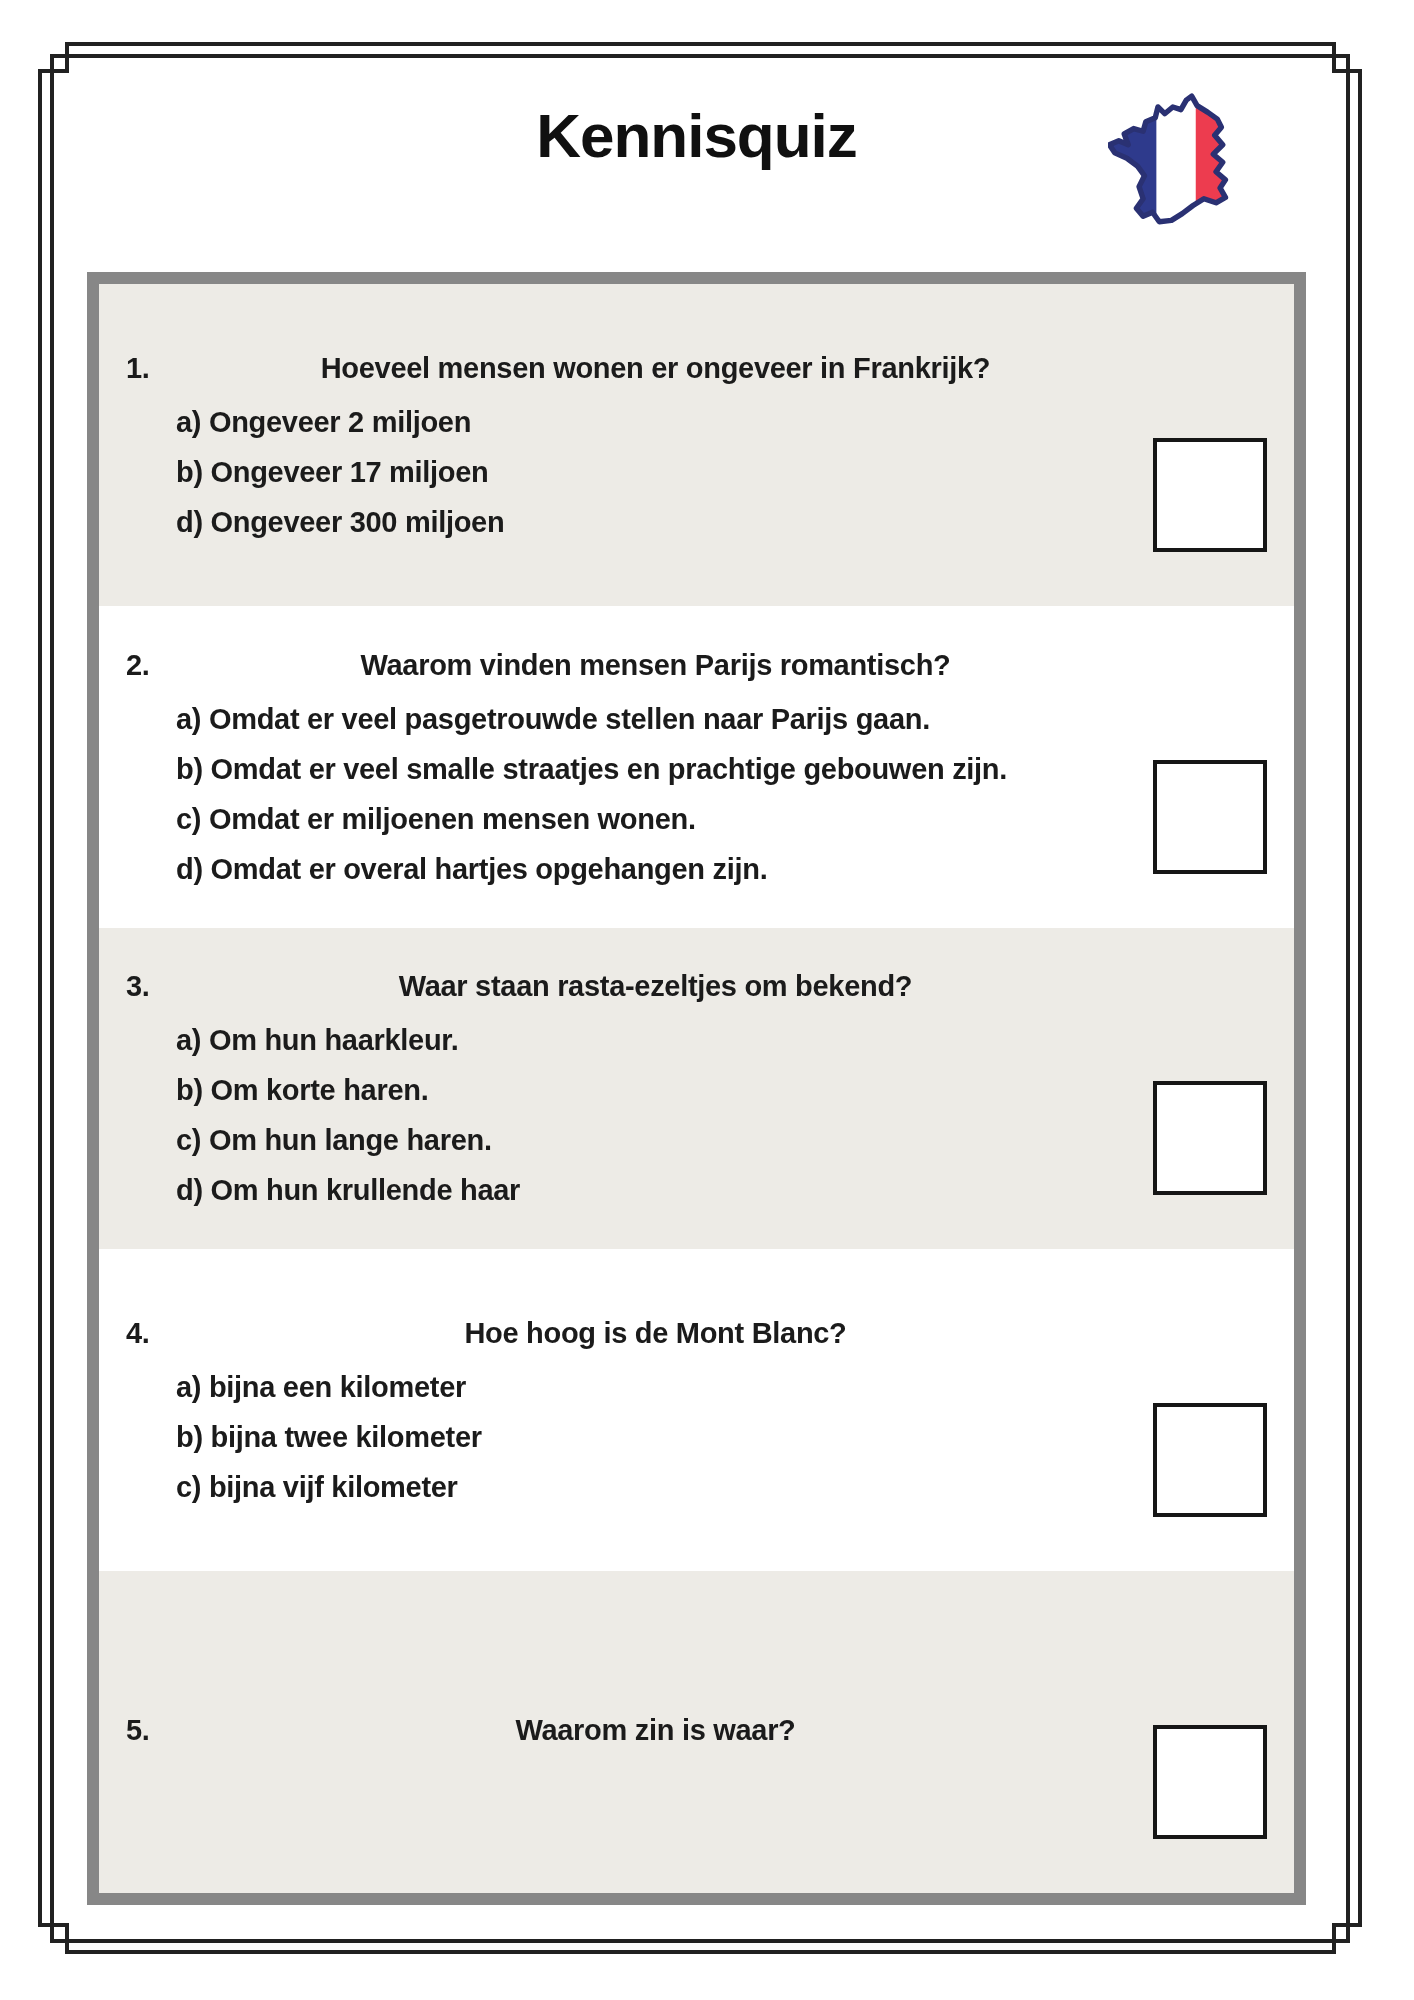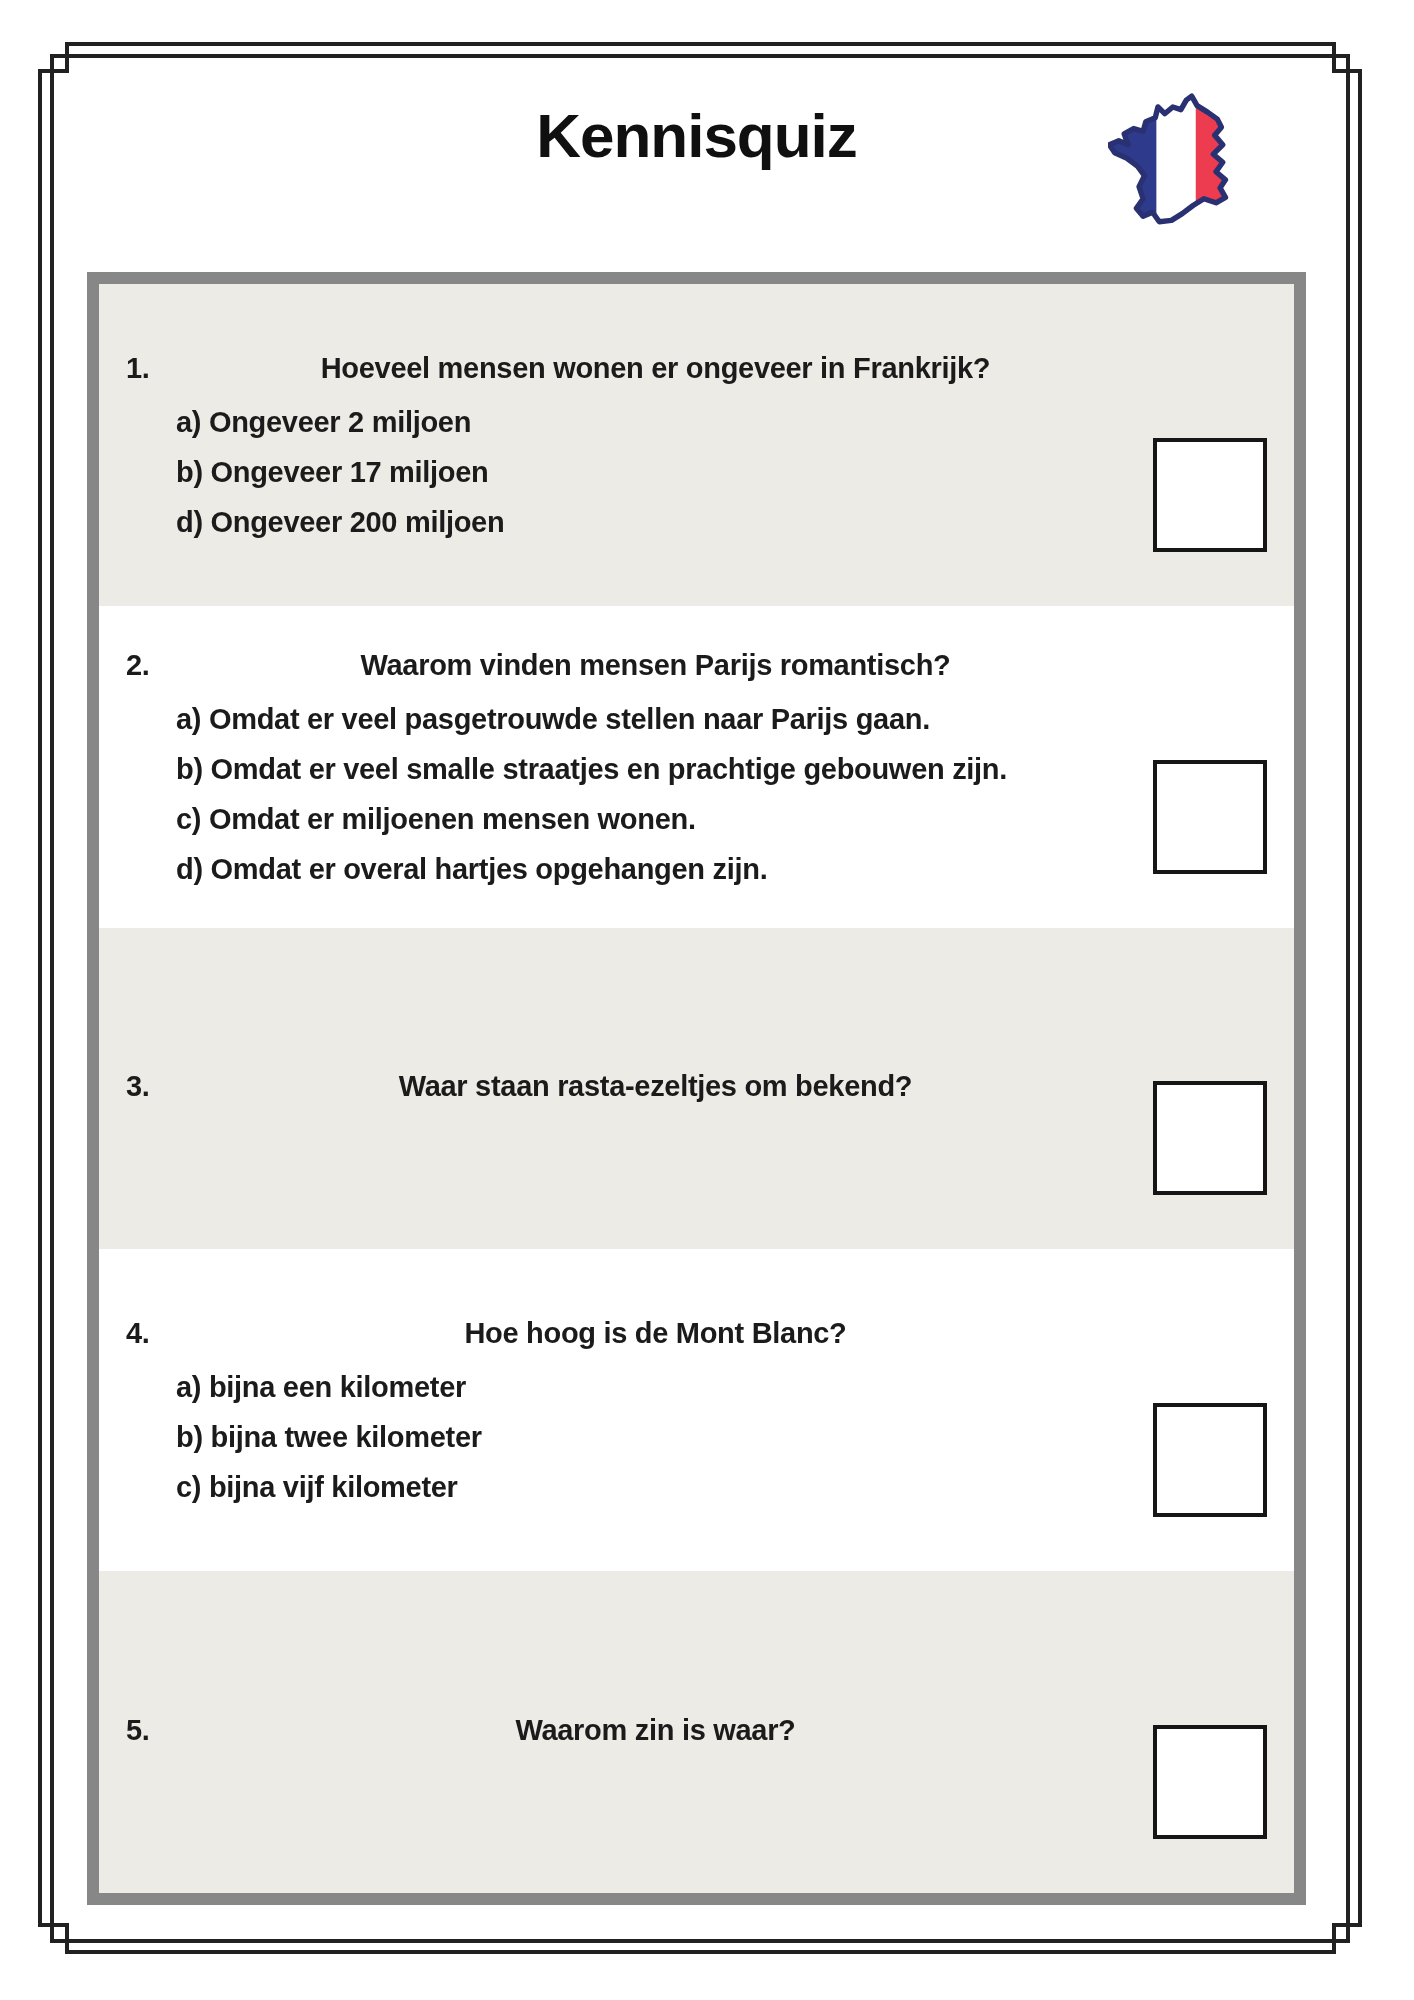--- a/index.html
+++ b/index.html
@@ -85,21 +85,21 @@
 
     <section class="q shade">
       <div class="q-text">
         <div class="q-title">
           <span class="q-num">1.</span>
           <span class="q-q">Hoeveel mensen wonen er ongeveer in Frankrijk?</span>
         </div>
         <div class="opts">
           <div class="opt">a) Ongeveer 2 miljoen</div>
           <div class="opt">b) Ongeveer 17 miljoen</div>
-          <div class="opt">d) Ongeveer 200 miljoen</div>
+          <div class="opt">d) Ongeveer 300 miljoen</div>
         </div>
       </div>
       <div class="abox"></div>
     </section>
 
     <section class="q">
       <div class="q-text">
         <div class="q-title">
           <span class="q-num">2.</span>
           <span class="q-q">Waarom vinden mensen Parijs romantisch?</span>
@@ -112,20 +112,26 @@
         </div>
       </div>
       <div class="abox"></div>
     </section>
 
     <section class="q shade">
       <div class="q-text">
         <div class="q-title">
           <span class="q-num">3.</span>
           <span class="q-q">Waar staan rasta-ezeltjes om bekend?</span>
+        </div>
+        <div class="opts">
+          <div class="opt">a) Om hun haarkleur.</div>
+          <div class="opt">b) Om korte haren.</div>
+          <div class="opt">c) Om hun lange haren.</div>
+          <div class="opt">d) Om hun krullende haar</div>
         </div>
       </div>
       <div class="abox"></div>
     </section>
 
     <section class="q">
       <div class="q-text">
         <div class="q-title">
           <span class="q-num">4.</span>
           <span class="q-q">Hoe hoog is de Mont Blanc?</span>

